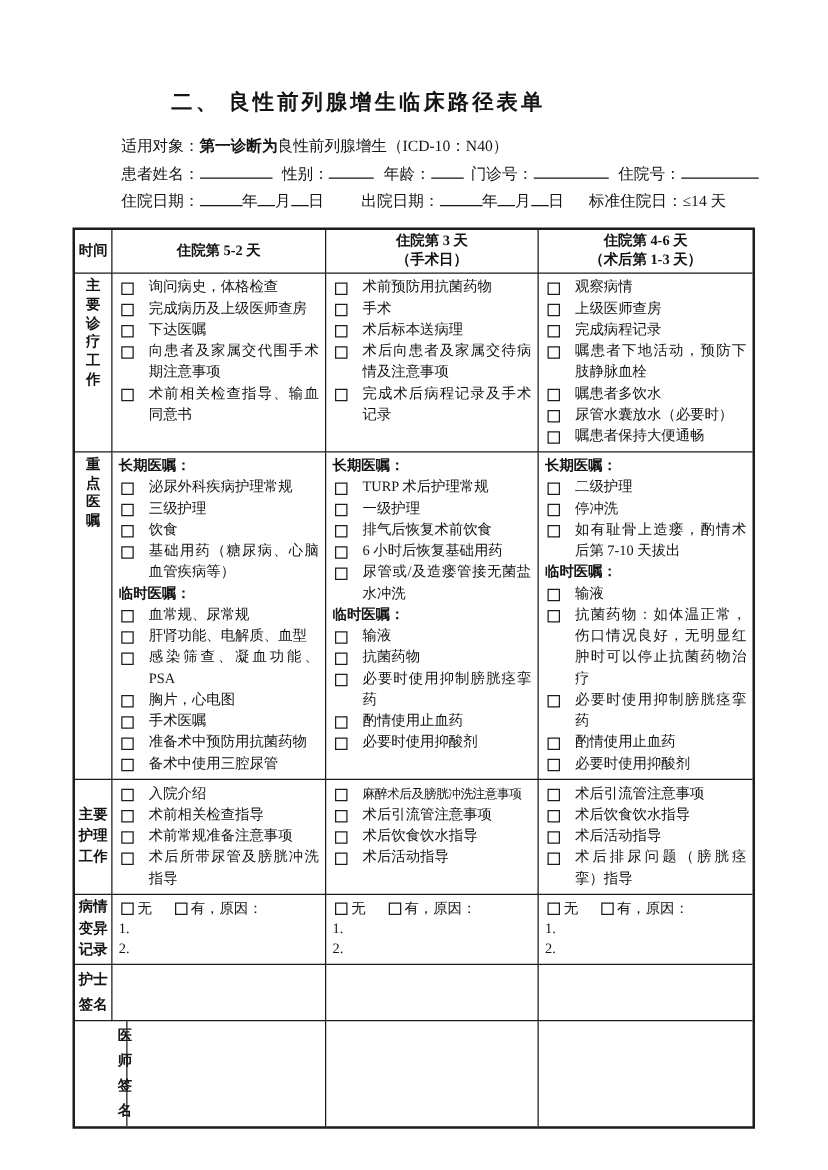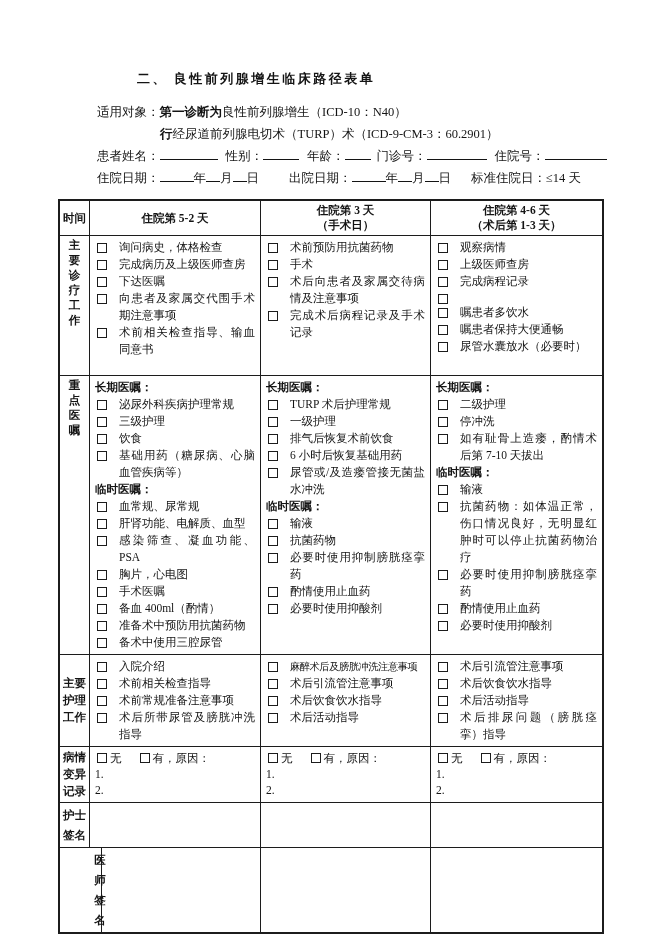--- a/index.html
+++ b/index.html
@@ -3,21 +3,21 @@
 <meta charset="utf-8">
 <style>
   html,body{margin:0;padding:0;}
   body{
     width:662px;height:936px;background:#ffffff;color:#141414;
     font-family:"Liberation Serif","DejaVu Serif",serif;
     -webkit-font-smoothing:antialiased;
   }
   .doc{padding:70px 58px 0 58px;}
   .title{
-    font-size:13px;font-weight:bold;letter-spacing:2.5px;
+    font-size:17px;font-weight:bold;letter-spacing:2.5px;
     margin:0 0 13px 79px;white-space:nowrap;
   }
   .meta{font-size:12.5px;line-height:22px;margin-left:39px;}
   .meta-line{white-space:nowrap;}
   .ind{margin-left:63px;}
   .blank{display:inline-block;border-bottom:1px solid #141414;height:13px;vertical-align:baseline;}
   .hgap{display:inline-block;height:1px;}
   .bold{font-weight:bold;}
 
   
@@ -58,21 +58,20 @@
   .otext{margin-left:3px;}
 </style>
 </head>
 <body>
 
 <div class="doc">
   <h1 class="title">二、 良性前列腺增生临床路径表单</h1>
 
   <div class="meta">
     <div class="meta-line"><span>适用对象：</span><span class="bold">第一诊断为</span><span>良性前列腺增生（ICD-10：N40）</span></div>
-    <div class="meta-line ind"><span class="bold">行</span><span>经尿道前列腺电切术（TURP）术（ICD-9-CM-3：60.2901）</span></div>
     <div class="meta-line" id="patient-line"><span class="mtext">患者姓名：</span><span class="blank" style="width: 58px;"></span><span class="hgap" style="width: 8px;"></span><span class="mtext">性别：</span><span class="blank" style="width: 36px;"></span><span class="hgap" style="width: 8px;"></span><span class="mtext">年龄：</span><span class="blank" style="width: 26px;"></span><span class="hgap" style="width: 6px;"></span><span class="mtext">门诊号：</span><span class="blank" style="width: 60px;"></span><span class="hgap" style="width: 8px;"></span><span class="mtext">住院号：</span><span class="blank" style="width: 62px;"></span></div>
     <div class="meta-line" id="dates-line"><span class="mtext">住院日期：</span><span class="blank" style="width: 34px;"></span><span class="mtext">年</span><span class="blank" style="width: 14px;"></span><span class="mtext">月</span><span class="blank" style="width: 14px;"></span><span class="mtext">日</span><span class="hgap" style="width: 30px;"></span><span class="mtext">出院日期：</span><span class="blank" style="width: 34px;"></span><span class="mtext">年</span><span class="blank" style="width: 14px;"></span><span class="mtext">月</span><span class="blank" style="width: 14px;"></span><span class="mtext">日</span><span class="hgap" style="width: 20px;"></span><span class="mtext">标准住院日：≤14 天</span></div>
   </div>
 
   <div id="ctable" class="ctable">
       <div class="trow thead">
         <div class="tcell">
           <div>时间</div>
         </div>
         <div class="tcell">
@@ -122,20 +121,24 @@
           <div class="item">
             <span class="cbx"></span>
             <span class="itext">术前预防用抗菌药物</span>
           </div>
           <div class="item">
             <span class="cbx"></span>
             <span class="itext">手术</span>
           </div>
           <div class="item">
             <span class="cbx"></span>
+            <span class="itext">术后标本送病理</span>
+          </div>
+          <div class="item">
+            <span class="cbx"></span>
             <span class="itext">术后向患者及家属交待病情及注意事项</span>
           </div>
           <div class="item">
             <span class="cbx"></span>
             <span class="itext">完成术后病程记录及手术记录</span>
           </div>
         </div>
         <div class="tcell ccell">
           <div class="item">
             <span class="cbx"></span>
@@ -144,32 +147,33 @@
           <div class="item">
             <span class="cbx"></span>
             <span class="itext">上级医师查房</span>
           </div>
           <div class="item">
             <span class="cbx"></span>
             <span class="itext">完成病程记录</span>
           </div>
           <div class="item">
             <span class="cbx"></span>
+            <span class="itext">嘱患者下地活动，预防下肢静脉血栓</span>
           </div>
           <div class="item">
             <span class="cbx"></span>
             <span class="itext">嘱患者多饮水</span>
           </div>
           <div class="item">
             <span class="cbx"></span>
+            <span class="itext">尿管水囊放水（必要时）</span>
+          </div>
+          <div class="item">
+            <span class="cbx"></span>
             <span class="itext">嘱患者保持大便通畅</span>
-          </div>
-          <div class="item">
-            <span class="cbx"></span>
-            <span class="itext">尿管水囊放水（必要时）</span>
           </div>
         </div>
       </div>
       <div class="trow row-1">
         <div class="tcell lblcell vertical">
           <div>重</div>
           <div>点</div>
           <div>医</div>
           <div>嘱</div>
         </div>
@@ -207,24 +211,20 @@
           <div class="item">
             <span class="cbx"></span>
             <span class="itext">胸片，心电图</span>
           </div>
           <div class="item">
             <span class="cbx"></span>
             <span class="itext">手术医嘱</span>
           </div>
           <div class="item">
             <span class="cbx"></span>
-            <span class="itext">备血 400ml（酌情）</span>
-          </div>
-          <div class="item">
-            <span class="cbx"></span>
             <span class="itext">准备术中预防用抗菌药物</span>
           </div>
           <div class="item">
             <span class="cbx"></span>
             <span class="itext">备术中使用三腔尿管</span>
           </div>
         </div>
         <div class="tcell ccell">
           <div class="heading">长期医嘱：</div>
           <div class="item">

